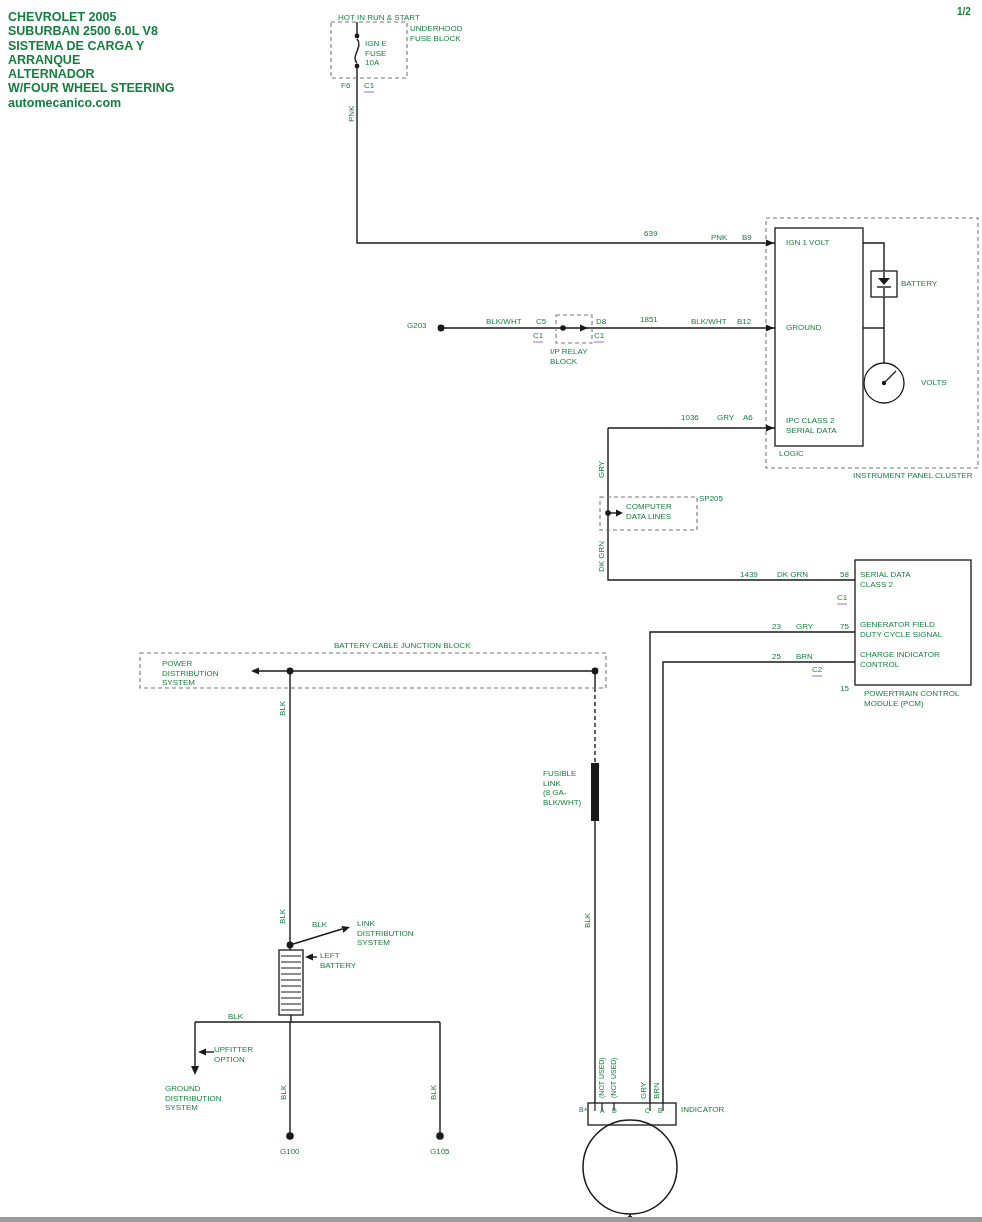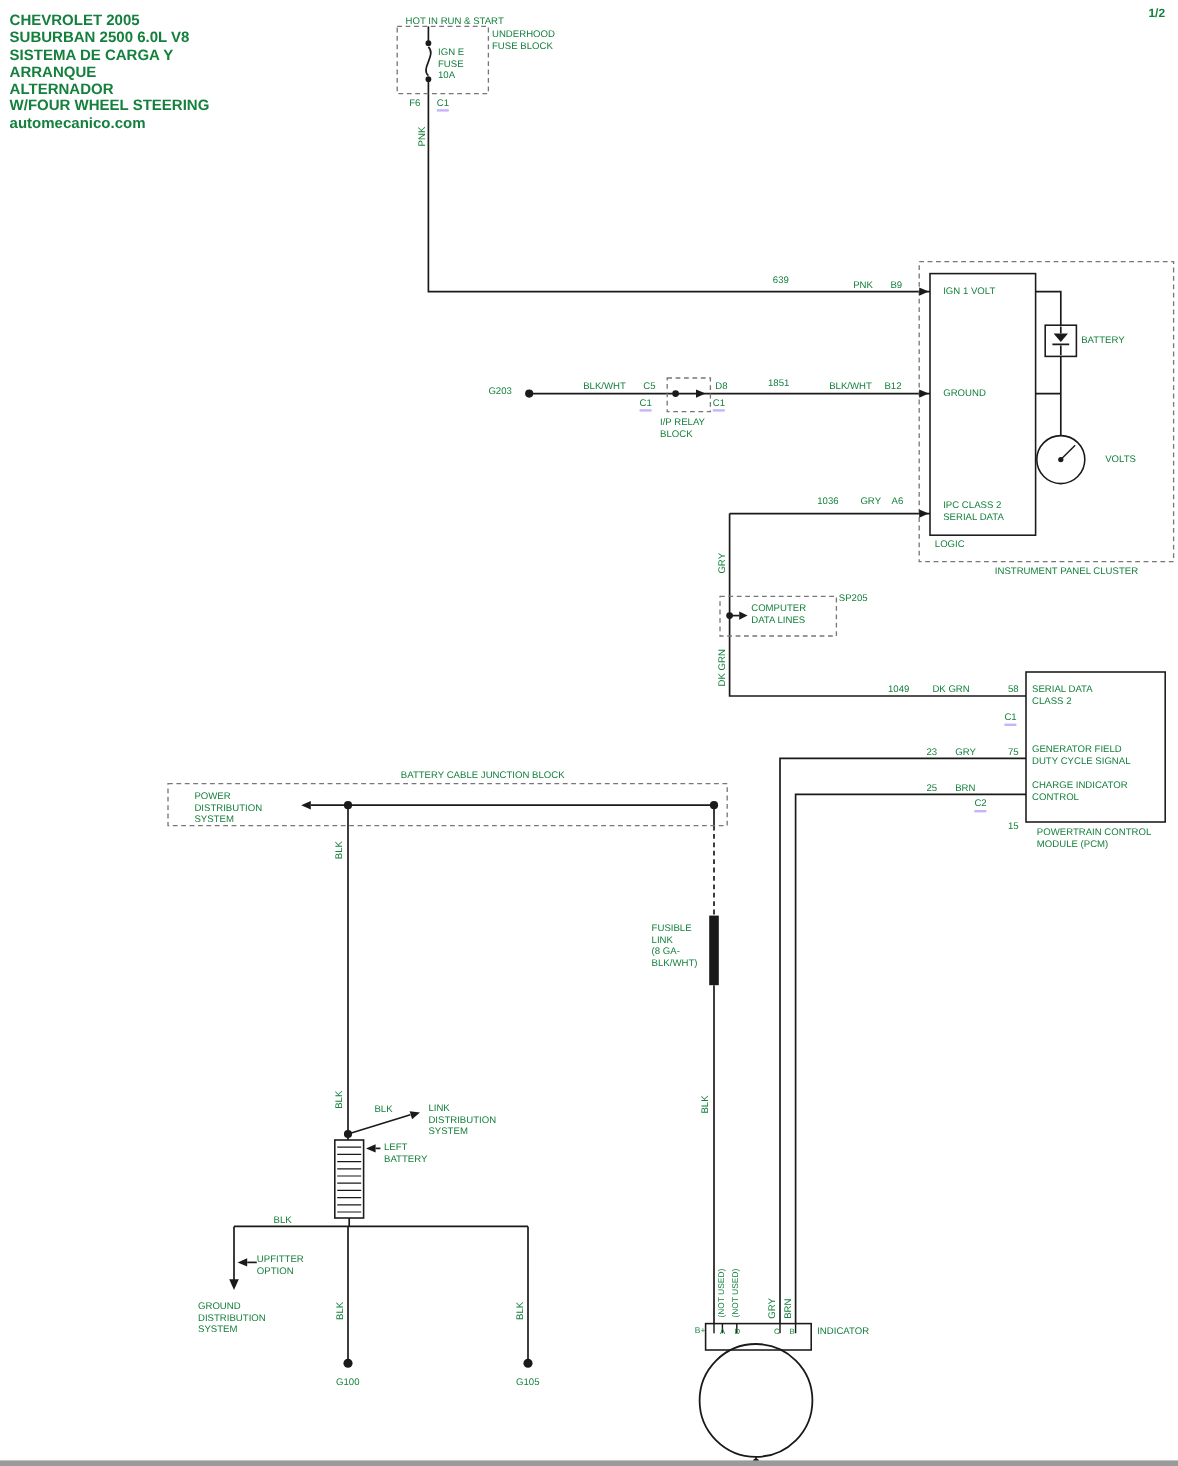--- a/index.html
+++ b/index.html
@@ -133,21 +133,21 @@
   <span class="lbl" style="left:711px;top:233px">PNK</span>
   <span class="lbl" style="left:742px;top:233px">B9</span>
 
   <span class="lbl" style="left:786px;top:238px">IGN 1 VOLT</span>
   <span class="lbl" style="left:901px;top:279px">BATTERY</span>
   <span class="lbl" style="left:786px;top:323px">GROUND</span>
   <span class="lbl" style="left:921px;top:378px">VOLTS</span>
   <span class="lbl" style="left:786px;top:416px">IPC CLASS 2
 SERIAL DATA</span>
   <span class="lbl" style="left:779px;top:449px">LOGIC</span>
-  <span class="lbl" style="left:829px;top:471px">INSTRUMENT PANEL CLUSTER</span>
+  <span class="lbl" style="left:853px;top:471px">INSTRUMENT PANEL CLUSTER</span>
 
   <span class="lbl" style="left:407px;top:321px">G203</span>
   <span class="lbl" style="left:486px;top:317px">BLK/WHT</span>
   <span class="lbl" style="left:536px;top:317px">C5</span>
   <span class="lbl u" style="left:533px;top:331px">C1</span>
   <span class="lbl ctr" style="left:550px;top:347px;width:44px">I/P RELAY
 BLOCK</span>
   <span class="lbl" style="left:596px;top:317px">D8</span>
   <span class="lbl u" style="left:594px;top:331px">C1</span>
   <span class="lbl" style="left:640px;top:315px">1851</span>
@@ -155,21 +155,21 @@
   <span class="lbl" style="left:737px;top:317px">B12</span>
 
   <span class="lbl" style="left:681px;top:413px">1036</span>
   <span class="lbl" style="left:717px;top:413px">GRY</span>
   <span class="lbl" style="left:743px;top:413px">A6</span>
   <span class="vlbl" style="left:606px;top:469px">GRY</span>
   <span class="lbl" style="left:626px;top:502px">COMPUTER
 DATA LINES</span>
   <span class="lbl" style="left:699px;top:494px">SP205</span>
   <span class="vlbl" style="left:606px;top:563px">DK GRN</span>
-  <span class="lbl" style="left:740px;top:570px">1049</span>
+  <span class="lbl" style="left:740px;top:570px">1439</span>
   <span class="lbl" style="left:777px;top:570px">DK GRN</span>
   <span class="lbl" style="left:840px;top:570px">58</span>
   <span class="lbl u" style="left:837px;top:593px">C1</span>
 
   <span class="lbl" style="left:860px;top:570px">SERIAL DATA
 CLASS 2</span>
   <span class="lbl" style="left:860px;top:620px">GENERATOR FIELD
 DUTY CYCLE SIGNAL</span>
   <span class="lbl" style="left:860px;top:650px">CHARGE INDICATOR
 CONTROL</span>

